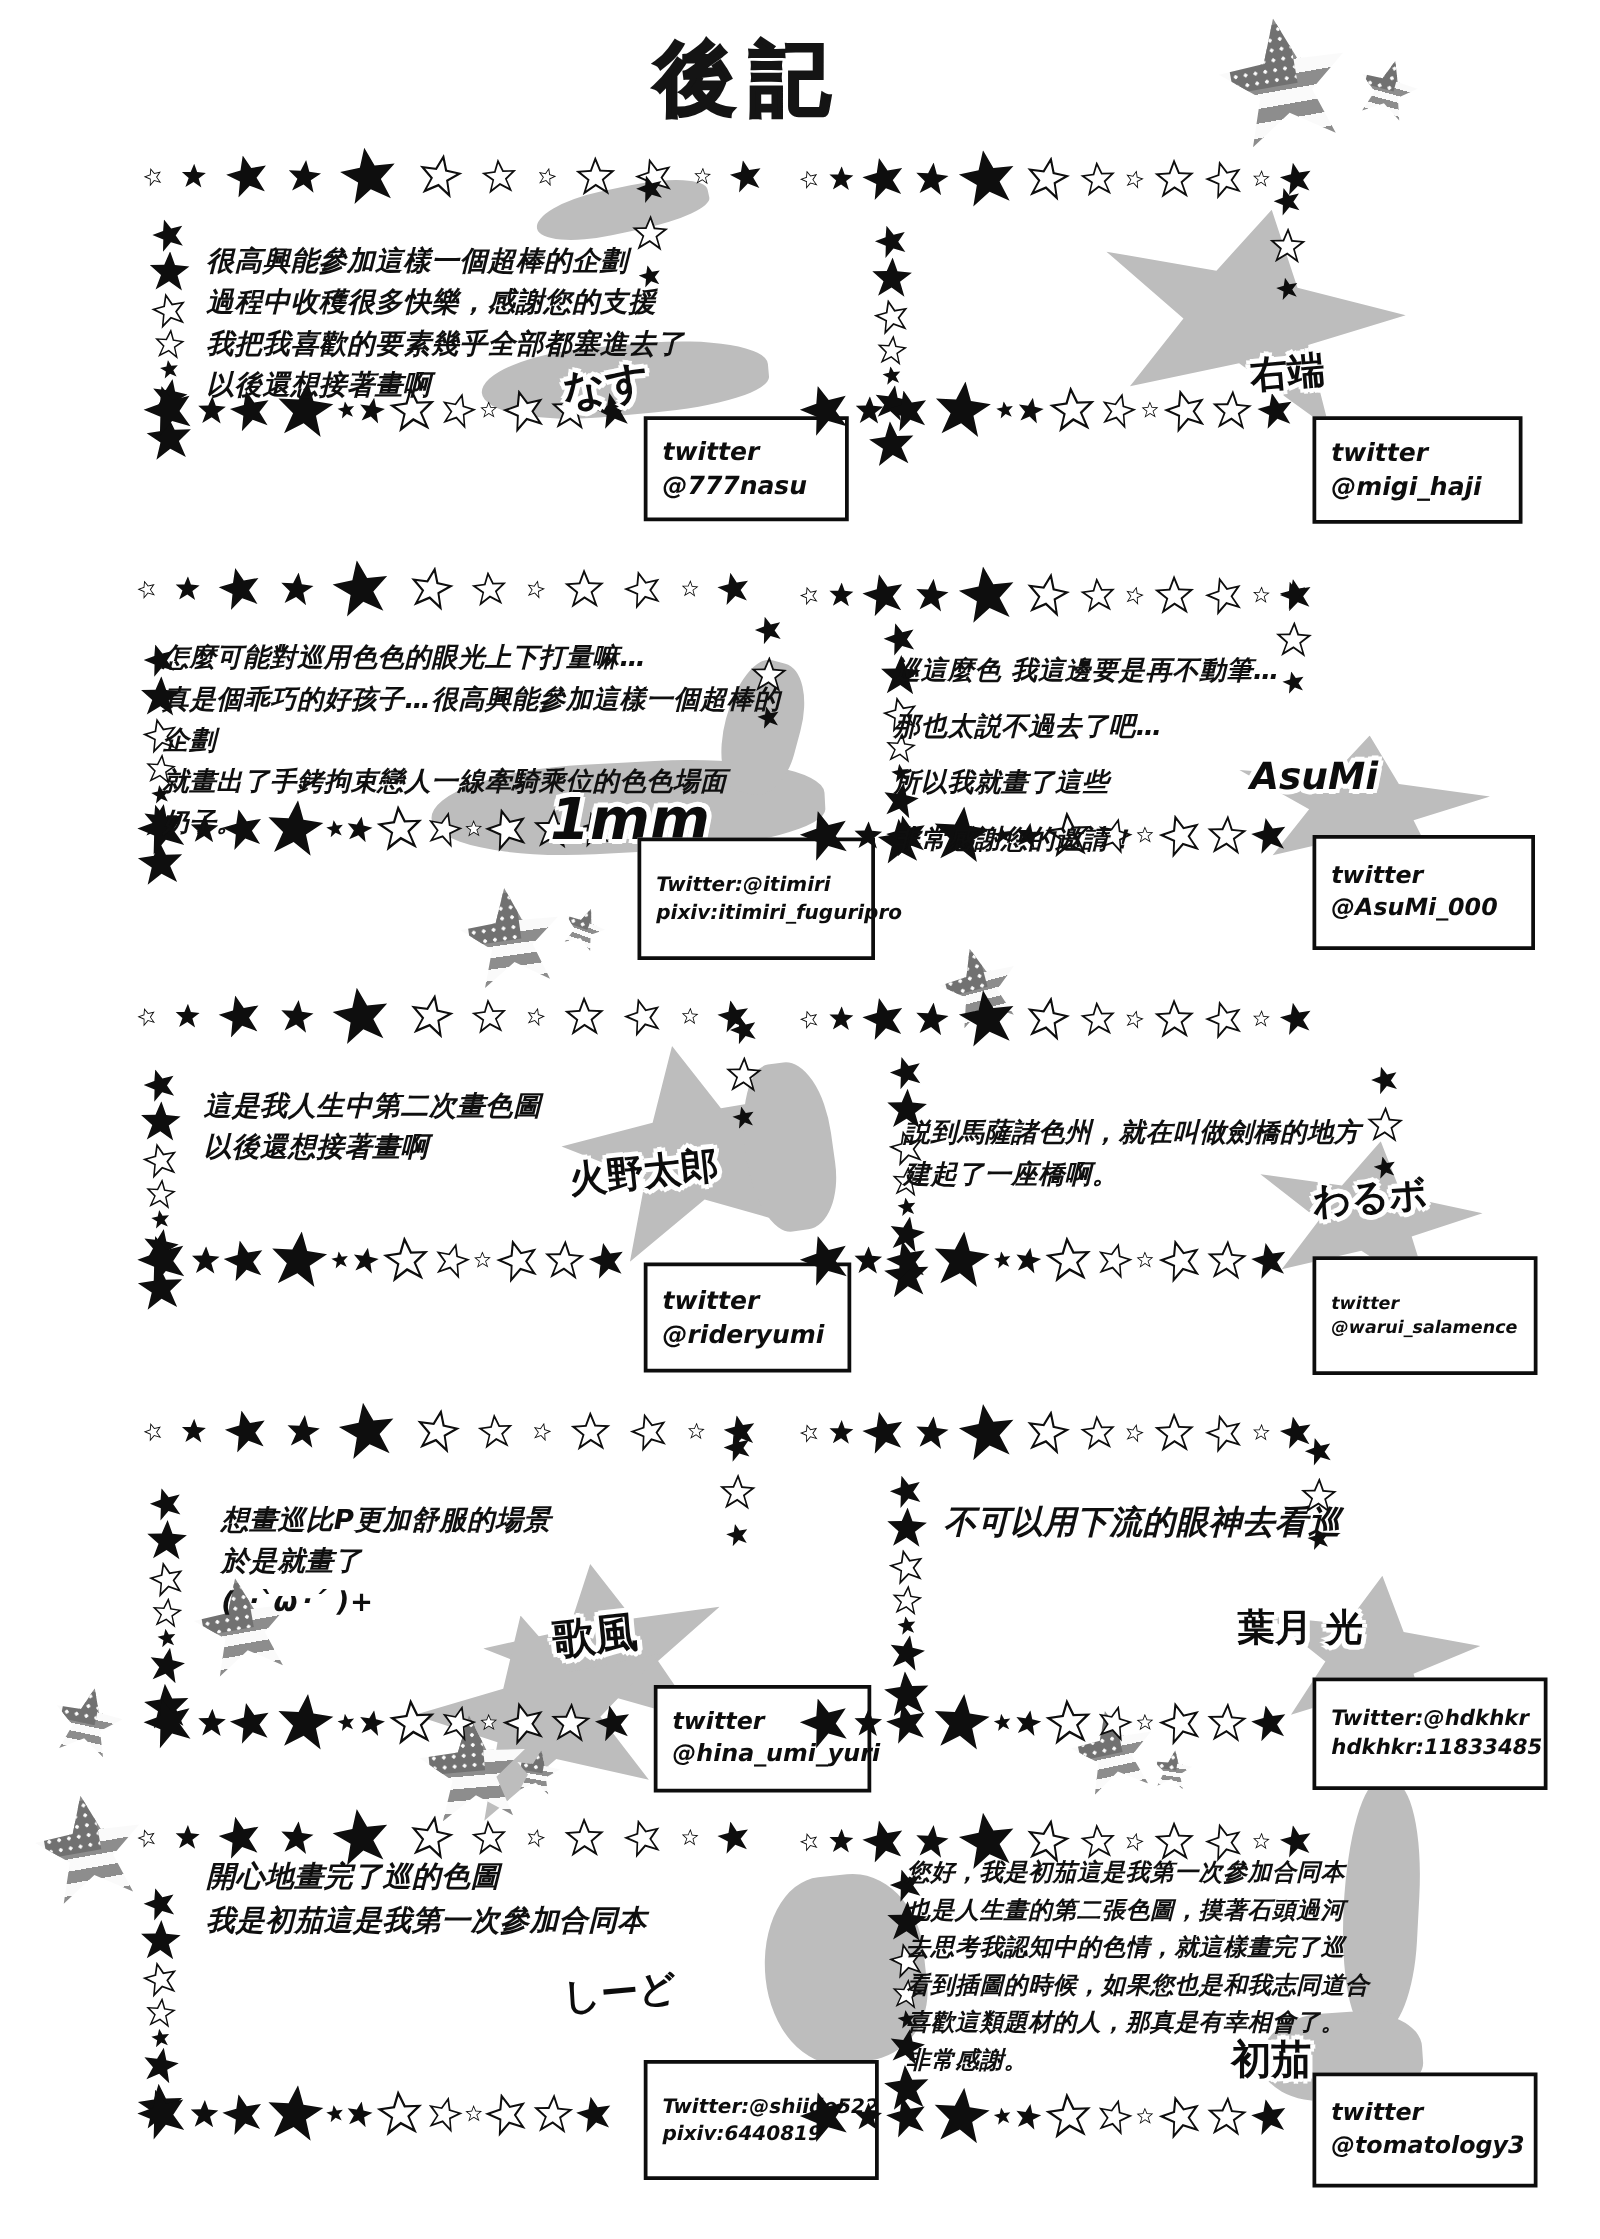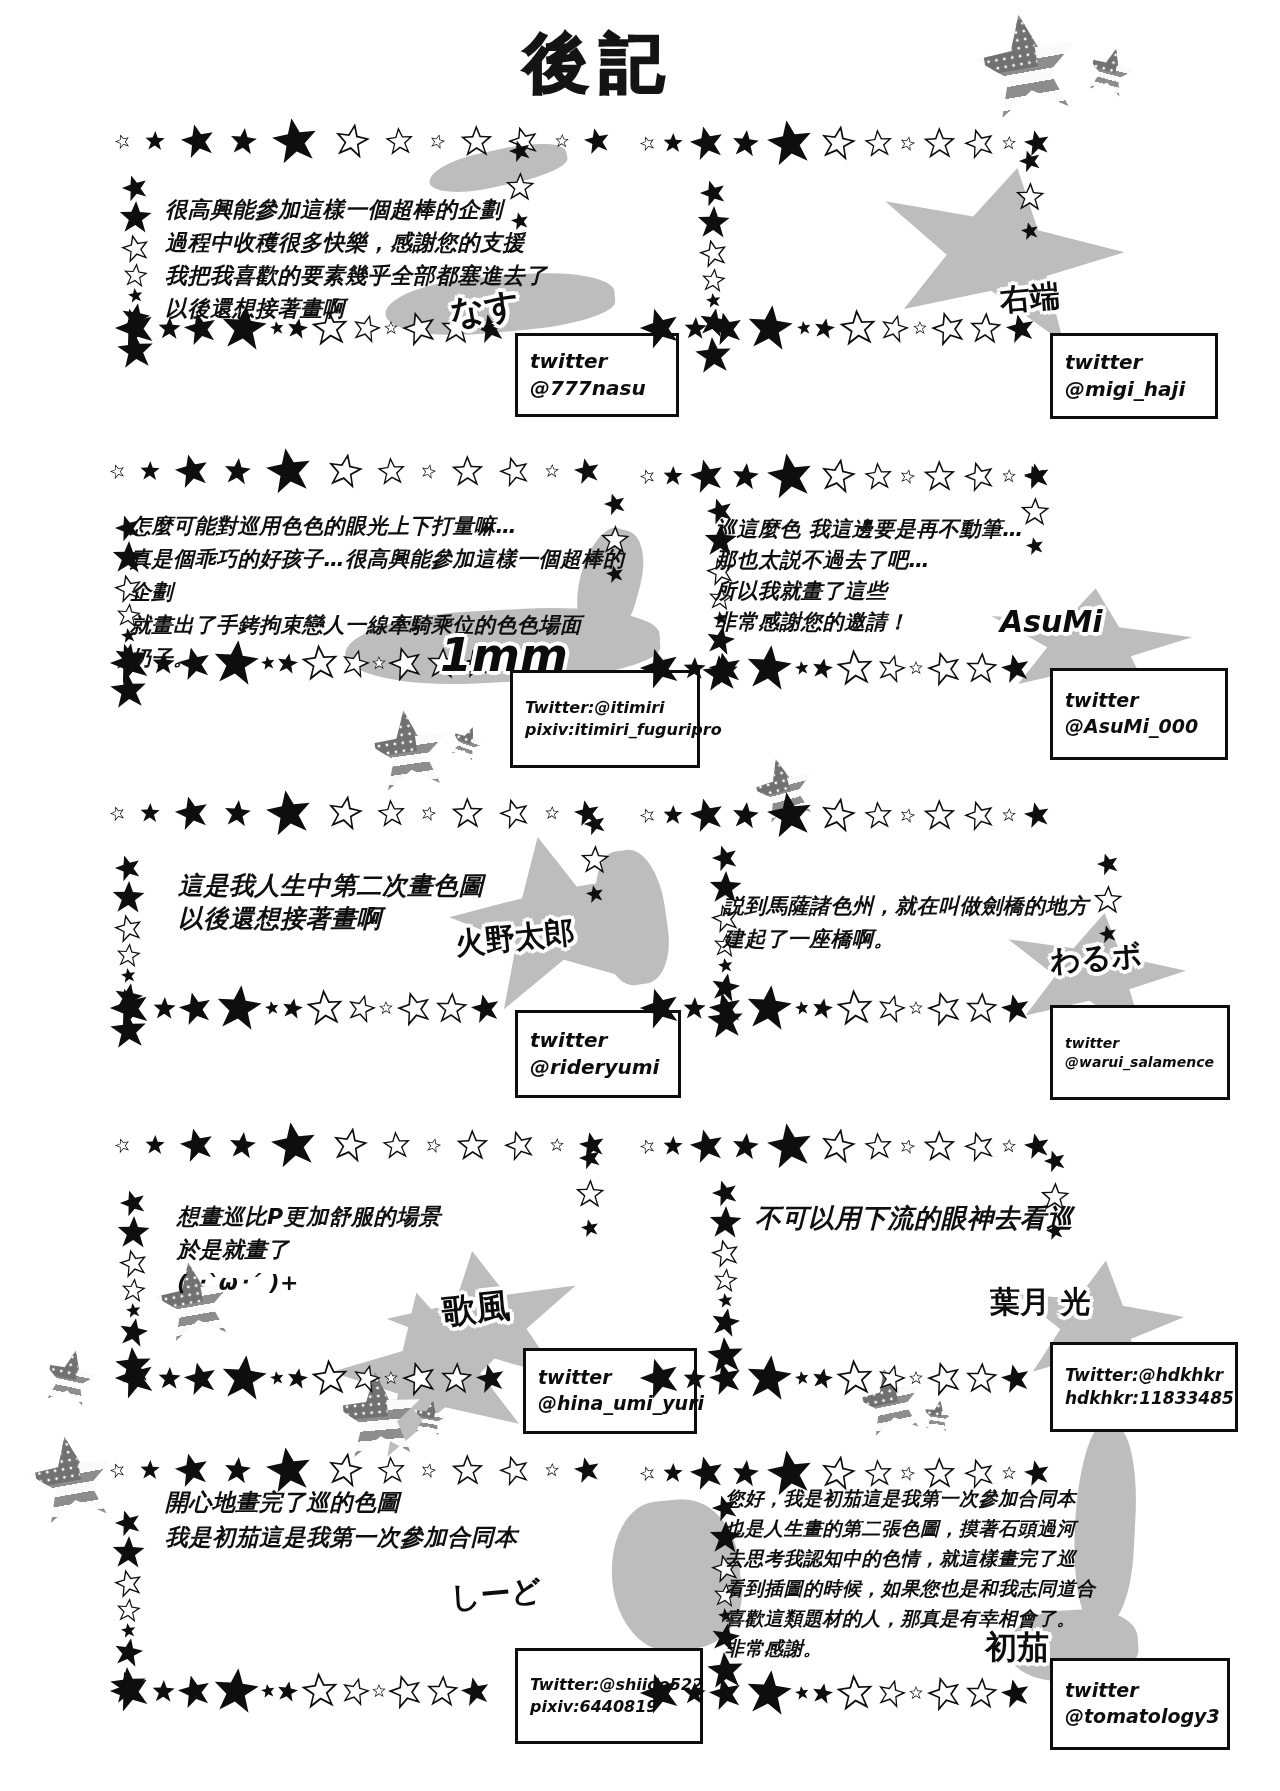--- a/index.html
+++ b/index.html
@@ -437,21 +437,21 @@
         <i></i>
       </span>
       <span class="st o" style="height: 35px; width: 35px; transform: rotate(-16deg);">
         <i></i>
       </span>
       <span class="st o" style="height: 33px; width: 33px; transform: rotate(3deg);">
         <i></i>
       </span>
       <span class="st" style="height: 29px; width: 29px; transform: rotate(-12deg);"></span>
     </div>
-  <p class="comment" style="left:93px;top:76px;font-size:21px;line-height:31px">巡這麼色 我這邊要是再不動筆…
+  <p class="comment" style="left:93px;top:76px;font-size:21px;line-height:45px">巡這麼色 我這邊要是再不動筆…
 那也太説不過去了吧…
 所以我就畫了這些
 非常感謝您的邀請！</p>
   <div class="artist" style="left:378px;top:166px;font-size:30px;font-style:italic">AsuMi</div>
   <div class="contact" style="left:428px;top:230px;width:178px;height:92px;font-size:19px">twitter
 @AsuMi_000</div>
 </section>
 
 <section class="panel" style="left:95px;top:778px;width:545px;height:330px">
   <div class="srow" style="left:15px;top:12px;width:490px">
@@ -519,21 +519,21 @@
         <i></i>
       </span>
       <span class="st o" style="height: 35px; width: 35px; transform: rotate(-16deg);">
         <i></i>
       </span>
       <span class="st o" style="height: 33px; width: 33px; transform: rotate(3deg);">
         <i></i>
       </span>
       <span class="st" style="height: 29px; width: 29px; transform: rotate(-12deg);"></span>
     </div>
-  <p class="comment" style="left:83px;top:91px;font-size:25px;line-height:33px">這是我人生中第二次畫色圖
+  <p class="comment" style="left:68px;top:91px;font-size:22px;line-height:33px">這是我人生中第二次畫色圖
 以後還想接著畫啊</p>
   <div class="artist" style="left:360px;top:140px;font-size:30px;transform:rotate(-6deg)">火野太郎</div>
   <div class="contact" style="left:420px;top:232px;width:166px;height:88px;font-size:20px">twitter
 @rideryumi</div>
 </section>
 
 <section class="panel" style="left:622px;top:778px;width:620px;height:330px">
   <div class="srow" style="left:18px;top:14px;width:410px">
       <span class="st o" style="height: 15px; width: 15px; transform: rotate(-17deg);">
         <i></i>

